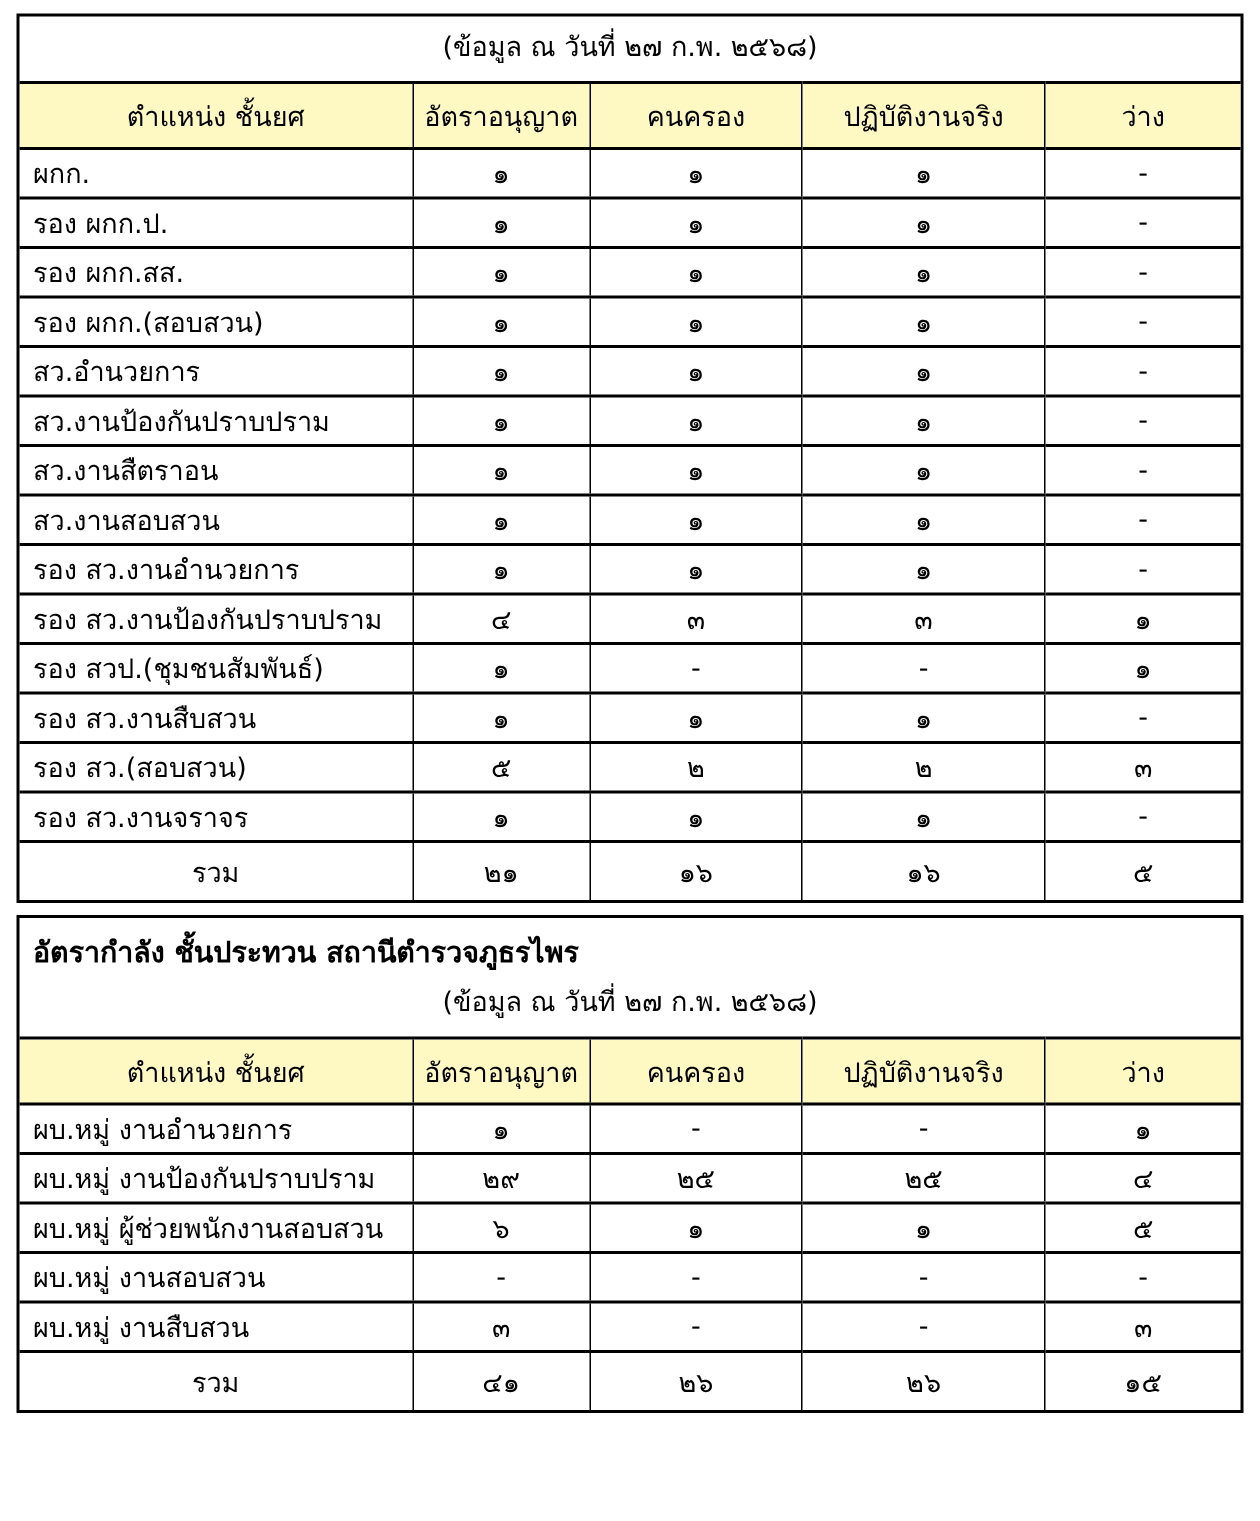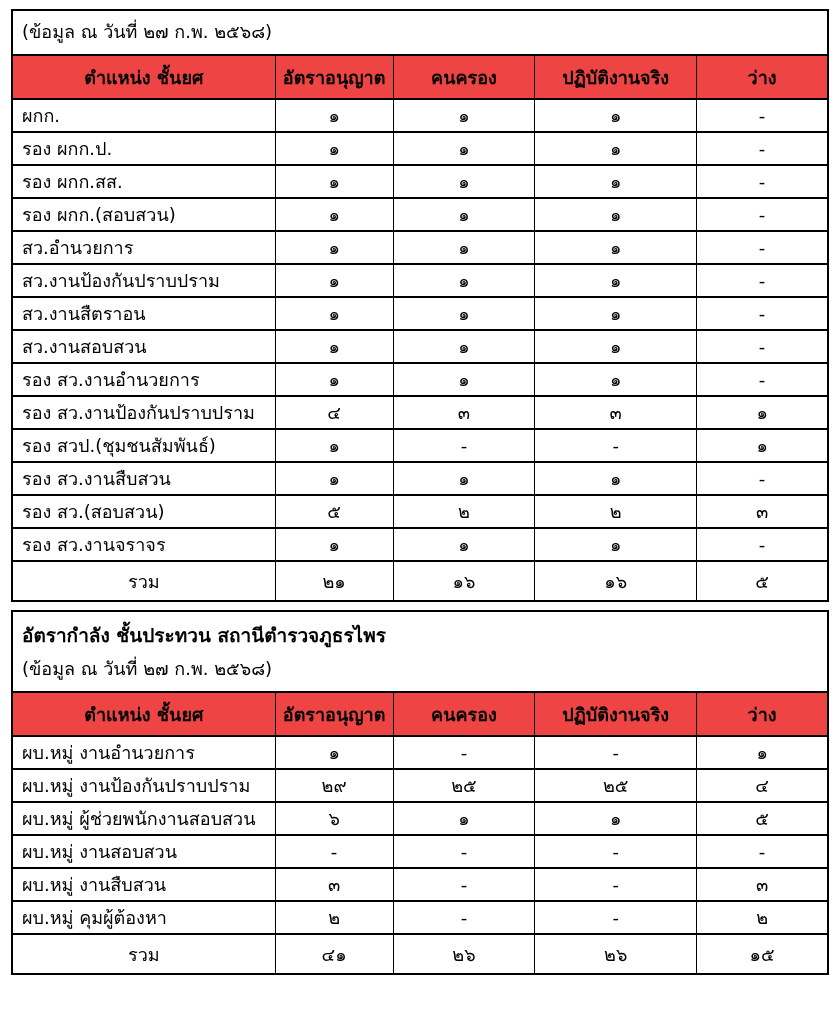--- a/index.html
+++ b/index.html
@@ -23,32 +23,33 @@
   .doc-title {
     font-weight: bold;
     font-size: 19px;
     line-height: 36px;
     white-space: nowrap;
   }
   .doc-subtitle {
     font-size: 18px;
     line-height: 32px;
     white-space: nowrap;
+    text-align: center;
   }
   table {
     width: 100%;
     border-collapse: collapse;
     table-layout: fixed;
   }
   thead tr { border-top: 2px solid #000000; }
   th {
-    background: #ef4444;
+    background: #fef9c3;
     height: 44px;
     font-size: 18px;
-    font-weight: bold;
+    font-weight: normal;
     text-align: center;
     vertical-align: middle;
   }
   td {
     height: 33px;
     font-size: 18px;
     text-align: center;
     vertical-align: middle;
   }
   th, td {
@@ -265,27 +266,20 @@
           <td>-</td>
           <td>-</td>
         </tr>
         <tr>
           <td class="pos">ผบ.หมู่ งานสืบสวน</td>
           <td>๓</td>
           <td>-</td>
           <td>-</td>
           <td>๓</td>
         </tr>
-        <tr>
-          <td class="pos">ผบ.หมู่ คุมผู้ต้องหา</td>
-          <td>๒</td>
-          <td>-</td>
-          <td>-</td>
-          <td>๒</td>
-        </tr>
         <tr class="total-row">
           <td class="pos">รวม</td>
           <td>๔๑</td>
           <td>๒๖</td>
           <td>๒๖</td>
           <td>๑๕</td>
         </tr>
       </tbody>
   </table>
 </section>

